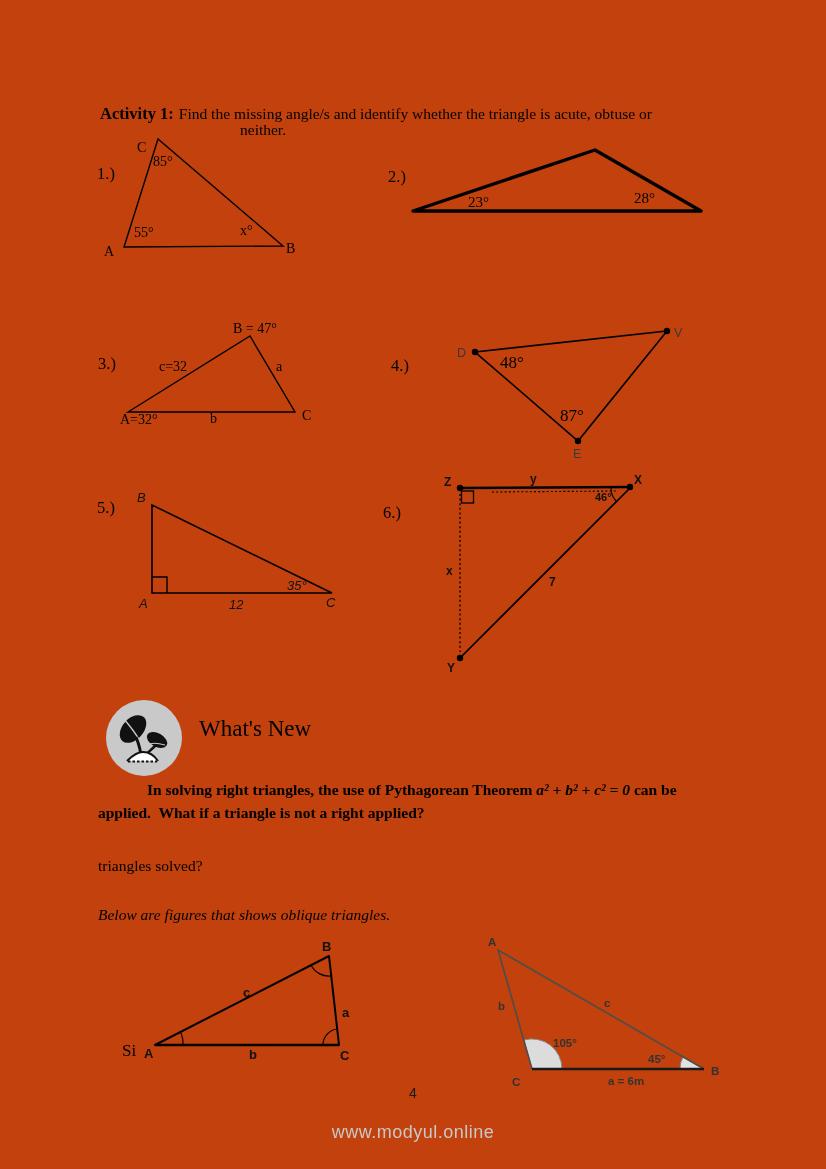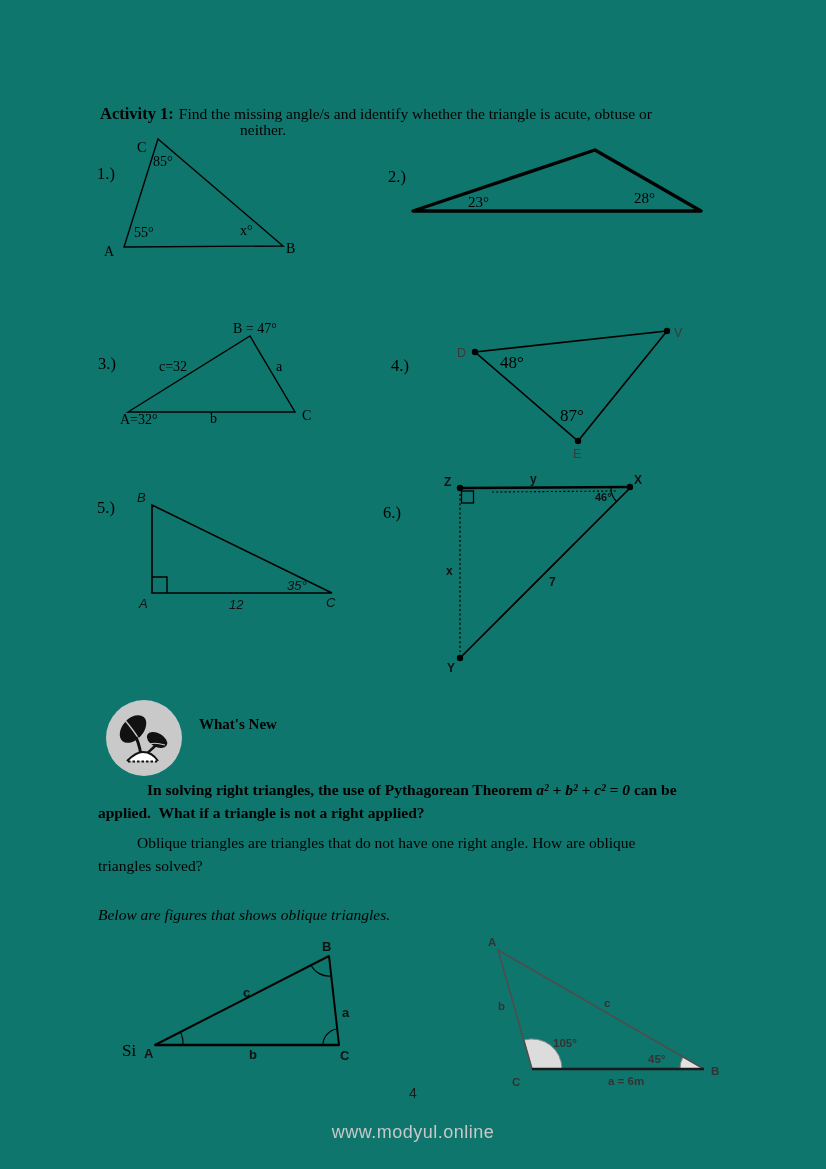--- a/index.html
+++ b/index.html
@@ -1,27 +1,27 @@
 <!DOCTYPE html>
 <html><head>
 <meta charset="utf-8">
 <style>
   html,body { margin:0; padding:0; background:#fff; }
   .page {
-    position:relative; width:826px; height:1169px; background:#0f766e;
+    position:relative; width:826px; height:1169px; background:#c2410c;
     font-family:"Liberation Serif", serif; color:#000; overflow:hidden;
   }
   .abs { position:absolute; }
   .activity-line { font-size:15.5px; white-space:nowrap; }
   .activity-line b { margin-right:5px; font-size:16.5px; }
   .body-par { font-size:15.5px; line-height:23px; width:648px; white-space:pre-wrap; }
   .indent49 { text-indent:49px;font-weight:bold; }
   .indent39 { text-indent:39px; }
   .note-italic { font-style:italic; font-size:15.5px; }
-  .wn-title { font-size:15px; font-weight:bold; }
+  .wn-title { font-size:23px; font-weight:normal; }
   .footer-num { left:0; width:826px; text-align:center; font:14px "Liberation Sans", sans-serif; color:#1a1a1a; }
   .watermark { left:0; width:826px; text-align:center; font:18px "Liberation Sans", sans-serif; color:#c8c8c8; letter-spacing:0.5px; }
   svg.layer { position:absolute; left:0; top:0; }
   
   text { fill:#000; }
   .ts14 { font:14px "Liberation Serif", serif; }
   .ts15 { font:15px "Liberation Serif", serif; }
   .tnum { font:16.5px "Liberation Serif", serif; }
   .ts17 { font:17px "Liberation Serif", serif; }
   .ts17b { font:17px "Liberation Serif", serif; }
@@ -159,20 +159,20 @@
       <path d="M -8 -2 C -4 8 -3 12 -3 19" stroke="#111" stroke-width="3" fill="none"></path>
       <path d="M 12 6 C 6 12 2 15 -1 19" stroke="#111" stroke-width="2.5" fill="none"></path>
       <path d="M -17 22 Q -8 13 -1 13 Q 8 13 14 22" fill="#fff" stroke="#111" stroke-width="2"></path>
       <line x1="-16" y1="22.5" x2="13" y2="22.5" stroke="#111" stroke-width="2" stroke-dasharray="2.5,2"></line>
     </g>
   </svg>
   <div class="abs wn-title" style="left:199px; top:716px;">What's New</div>
 
   <p class="abs body-par indent49" style="left:98px; top:778px; margin:0;"><span>In solving right triangles, the use of Pythagorean Theorem </span><i>a² + b² + c² = 0</i><span> can be</span><br><span>applied.  What if a triangle is not a right applied?</span></p>
 
-  <p class="abs body-par indent39" style="left:98px; top:831px; margin:0;"><span>Oblique triangles are triangles that do not have one right angle. How are oblique</span><br><span>triangles solved?</span></p>
+  <p class="abs body-par indent39" style="left:98px; top:831px; margin:0;"><br><span>triangles solved?</span></p>
 
   <div class="abs note-italic" style="left:98px; top:906px;">Below are figures that shows oblique triangles.</div>
 
   <div class="abs footer-num" style="top:1085px;">4</div>
   <div class="abs watermark" style="top:1122px;">www.modyul.online</div>
 
 </div>
 
 </body></html>

